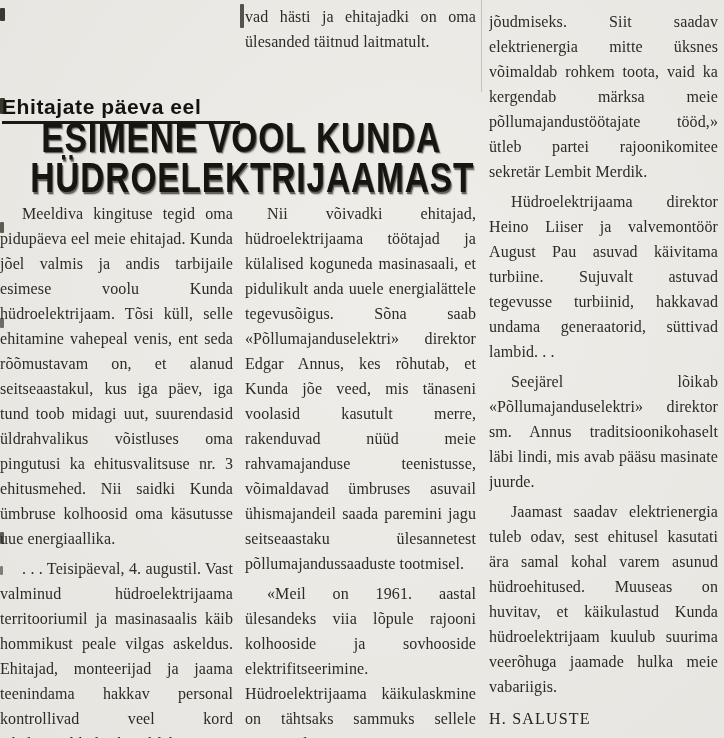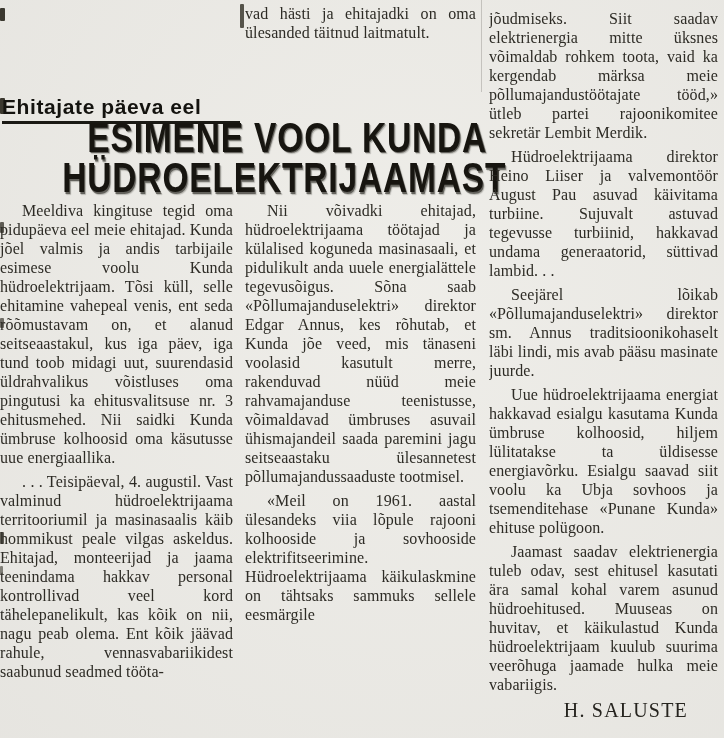--- a/index.html
+++ b/index.html
@@ -11,21 +11,21 @@
       #f5f4f0;
     overflow:hidden;
     font-family:"Liberation Serif", serif;
     color:#2a2823;
   }
   
   .col{
     position:absolute;
     text-align:justify;
     font-size:16px;
-    line-height:19px;
+    line-height:25px;
     letter-spacing:0.1px;
     color:#2d2b25;
   }
   .col p{margin:0 0 5px 0;text-indent:22px;}
   .col p.cont{text-indent:0;}
   
   .kicker{
     position:absolute;left:2px;top:95px;
     font-family:"Liberation Sans", sans-serif;
     font-weight:700;
@@ -33,41 +33,39 @@
     letter-spacing:0.6px;
     color:#14130f;
     display:inline-block;
     width:238px;
     padding-bottom:2px;
     border-bottom:3px solid #1a1914;
   }
   
   .headline{
     position:absolute;left:0;top:117px;width:482px;
-    text-align:right;
+    text-align:center;
     font-family:"Liberation Sans", sans-serif;
     font-weight:700;
     color:#171510;
-    padding-left:32px;
   }
   .headline .hl-line{
     display:inline-block;
     font-size:38px;
     line-height:41px;
     white-space:nowrap;
     transform:scale(0.88,1.12);
     transform-origin:center;
     letter-spacing:1px;
     text-shadow:1px 1px 0 rgba(30,28,22,0.55), 2px 2px 1px rgba(40,38,30,0.25);
   }
   
   .byline{
-    text-align:right;
     padding-right:30px;
-    font-size:20px;
+    font-size:16px;
     letter-spacing:1.2px;
     text-indent:0 !important;
     margin-top:7px !important;
     color:#26241f;
   }
   
   .artifact{position:absolute;background:#3b382f;border-radius:1px;}
   .rule-v{position:absolute;width:1px;background:rgba(60,56,48,0.22);}
 </style>
 </head>
@@ -102,18 +100,17 @@
 
   <div class="col" style="left:245px;top:201px;width:231px;height:537px;overflow:hidden;">
     <p>Nii võivadki ehitajad, hüdroelektrijaama töötajad ja külalised koguneda masinasaali, et pidulikult anda uuele energialättele tegevusõigus. Sõna saab «Põllumajanduselektri» direktor Edgar Annus, kes rõhutab, et Kunda jõe veed, mis tänaseni voolasid kasutult merre, rakenduvad nüüd meie rahvamajanduse teenistusse, võimaldavad ümbruses asuvail ühismajandeil saada paremini jagu seitseaastaku ülesannetest põllumajandussaaduste tootmisel.</p>
     <p>«Meil on 1961. aastal ülesandeks viia lõpule rajooni kolhooside ja sovhooside elektrifitseerimine. Hüdroelektrijaama käikulaskmine on tähtsaks sammuks sellele eesmärgile</p>
   </div>
 
   <div class="col" style="left:489px;top:9px;width:229px;height:730px;overflow:hidden;">
     <p class="cont">jõudmiseks. Siit saadav elektrienergia mitte üksnes võimaldab rohkem toota, vaid ka kergendab märksa meie põllumajandustöötajate tööd,» ütleb partei rajoonikomitee sekretär Lembit Merdik.</p>
     <p>Hüdroelektrijaama direktor Heino Liiser ja valvemontöör August Pau asuvad käivitama turbiine. Sujuvalt astuvad tegevusse turbiinid, hakkavad undama generaatorid, süttivad lambid. . .</p>
     <p>Seejärel lõikab «Põllumajanduselektri» direktor sm. Annus traditsioonikohaselt läbi lindi, mis avab pääsu masinate juurde.</p>
-    <p>Uue hüdroelektrijaama energiat hakkavad esialgu kasutama Kunda ümbruse kolhoosid, hiljem lülitatakse ta üldisesse energiavõrku. Esialgu saavad siit voolu ka Ubja sovhoos ja tsemenditehase «Punane Kunda» ehituse polügoon.</p>
     <p>Jaamast saadav elektrienergia tuleb odav, sest ehitusel kasutati ära samal kohal varem asunud hüdroehitused. Muuseas on huvitav, et käikulastud Kunda hüdroelektrijaam kuulub suurima veerõhuga jaamade hulka meie vabariigis.</p>
     <p class="byline">H. SALUSTE</p>
   </div>
 
 </div>
 
 </body></html>

